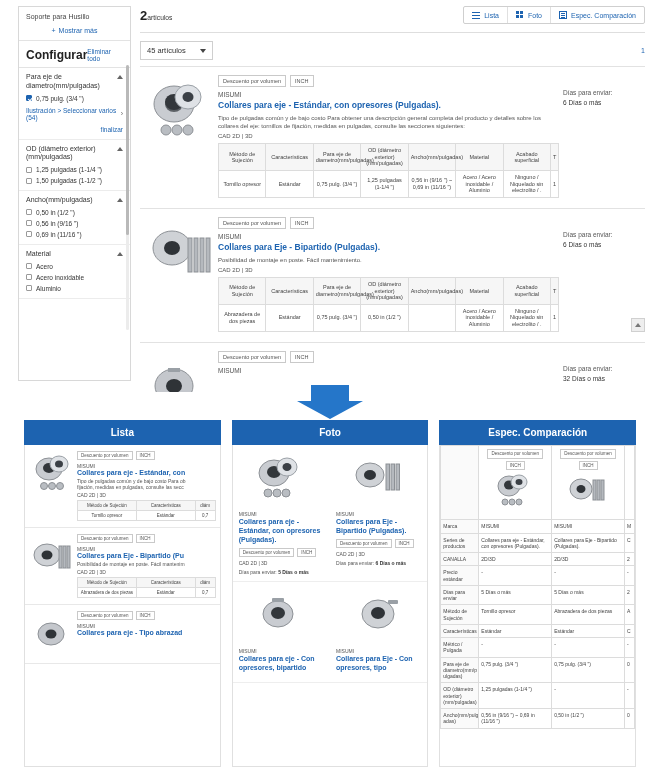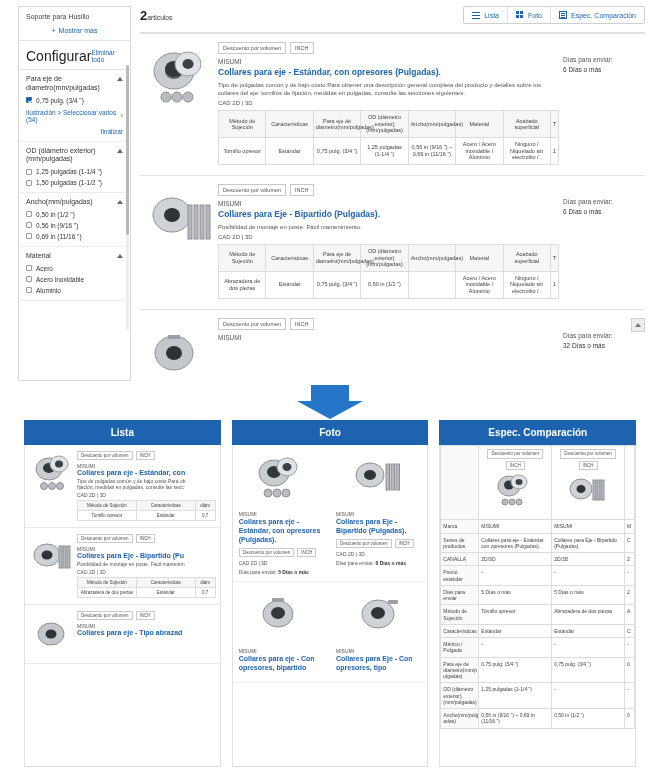--- a/index.html
+++ b/index.html
@@ -22,21 +22,21 @@
     font-size:7px;
   }
   .sb-top { padding:6px 7px 6px 7px; border-bottom:1px solid #e3e3e3;}
   .sb-top-title { font-size:7px; color:#444; }
   .sb-more { color:#1d63b0; font-size:7px; text-align:center; margin-top:7px;}
   .sb-more .plus { margin-right:3px; }
   .sb-config {
     display:flex; justify-content:space-between; align-items:center;
     padding:7px 7px 5px 7px; border-bottom:1px solid #e3e3e3;
   }
-  .sb-config-title { font-weight:normal; font-size:14px; color:#222;text-align:right;}
+  .sb-config-title { font-weight:bold; font-size:12px; color:#222;text-align:right;}
   .sb-clear { color:#1d63b0; font-size:6.5px;}
   .facet { border-bottom:1px solid #ececec; padding:5px 7px 6px 7px;}
   .facet-head { display:flex; justify-content:space-between; align-items:flex-start;}
   .facet-title { font-size:7px; color:#333; line-height:1.25; width:85px;}
   .caret { width:0;height:0;border-left:3px solid transparent;border-right:3px solid transparent;border-bottom:4px solid #666; margin-top:2px;}
   .opt { display:flex; align-items:center; margin-top:4px; }
   .cb { width:6px;height:6px;border:1px solid #9a9a9a;background:#fff;margin-right:4px;flex:none;border-radius:1px;}
   .cb.checked { background:#1d63b0; border-color:#1d63b0; position:relative;}
   .cb.checked:after{content:"";position:absolute;left:1.5px;top:0px;width:2px;height:4px;border:solid #fff;border-width:0 1px 1px 0;transform:rotate(40deg);}
   .opt-label { font-size:6.5px; color:#333;}
@@ -240,20 +240,27 @@
           <span class="vt-icon ic-table">
               <i></i>
               <i></i>
               <i></i>
             </span>
           <span>Espec. Comparación</span>
         </div>
       </div>
     </div>
 
+    <div class="sort-row">
+      <div class="sort-sel">
+        <span>45 artículos</span>
+        <span class="caret2"></span>
+      </div>
+      <div class="page-num">1</div>
+    </div>
 
     <div class="prod-card">
       <div class="prod-img">
         <svg width="70" height="62" viewBox="0 0 70 62">
           <ellipse cx="30" cy="24" rx="20" ry="18" fill="#c9ccd1" stroke="#8d9196"></ellipse>
           <ellipse cx="30" cy="24" rx="9" ry="8" fill="#5d6166"></ellipse>
           <ellipse cx="30" cy="22" rx="9" ry="8" fill="#33373b"></ellipse>
           <ellipse cx="44" cy="17" rx="13" ry="12" fill="#dfe2e6" stroke="#9aa0a6"></ellipse>
           <ellipse cx="44" cy="17" rx="5.5" ry="5" fill="#3b4046"></ellipse>
           <circle cx="22" cy="50" r="5" fill="#b9bdc2" stroke="#8d9196"></circle>

